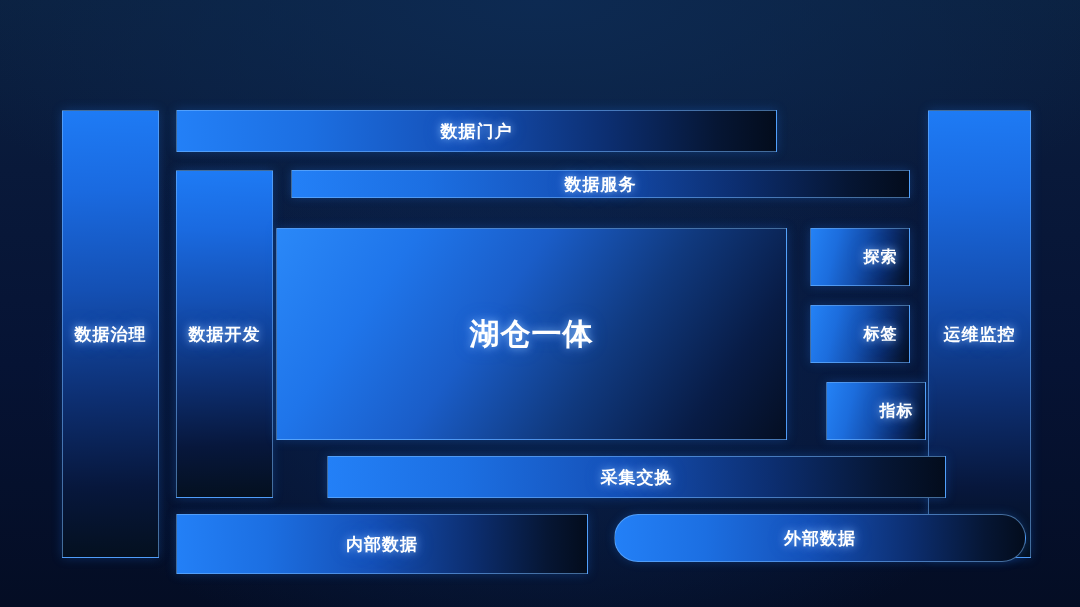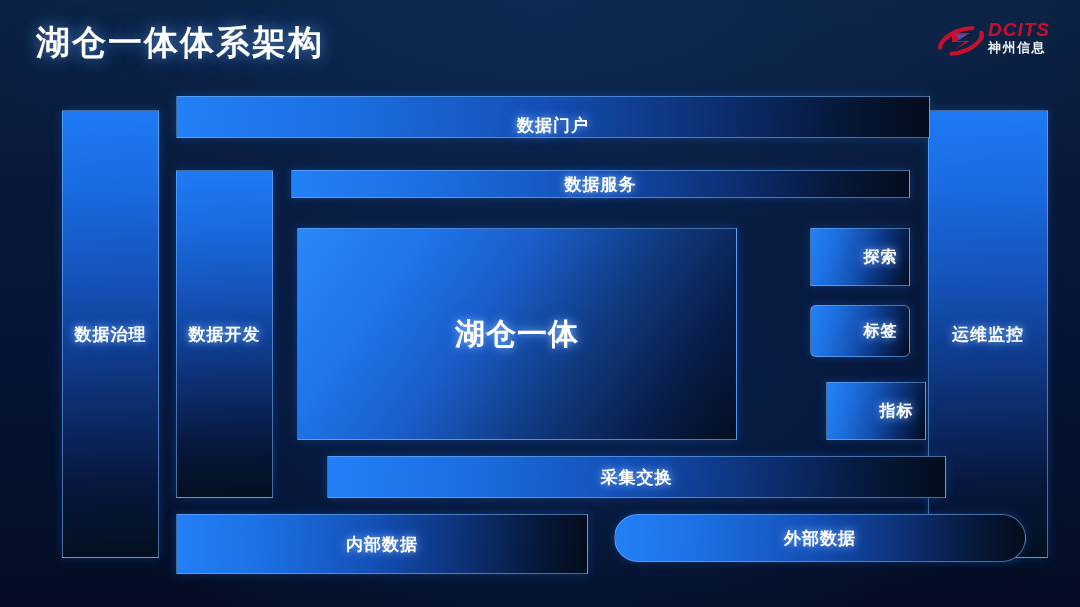--- a/index.html
+++ b/index.html
@@ -111,68 +111,49 @@
   .col-label   { font-size: 17px; }
   .bar-label   { font-size: 17px; }
   .core-label  { font-size: 30px; letter-spacing: 3px; }
   .chip-label  { font-size: 16px; }
 </style>
 </head>
 <body>
 
 <div id="slide">
 
-  <div id="header">
-    <div id="page-title">湖仓一体体系架构</div>
-
-    <div id="logo">
-      <div id="logo-mark">
-        <svg viewBox="0 0 50 38" width="50" height="38" aria-hidden="true">
-          <g transform="rotate(-22 25 19)">
-            <ellipse cx="25" cy="19" rx="22" ry="10.5" fill="none" stroke="#c8102e" stroke-width="4.2" stroke-dasharray="40 14 40 14" stroke-linecap="round"></ellipse>
-          </g>
-          <path d="M16 11 L34 11 L21 19 L34 19 L17 29 L29 20 L16 20 Z" fill="#c8102e"></path>
-          <path d="M20 12.5 L31 12.5 L23.5 17.5 Z" fill="#1a6ae0" opacity="0.85"></path>
-        </svg>
-      </div>
-      <div id="logo-text">
-        <div id="logo-wordmark">DCITS</div>
-        <div id="logo-sub">神州信息</div>
-      </div>
-    </div>
-  </div>
 
   <div class="box grad-v" style="left:62px; top:110px; width:97px; height:448px;">
     <span class="label col-label">数据治理</span>
   </div>
 
-  <div class="box grad-v" style="left:928px; top:110px; width:120px; height:448px;align-items:center;">
+  <div class="box grad-v" style="left:928px; top:110px; width:103px; height:448px;align-items:center;">
     <span class="label col-label">运维监控</span>
   </div>
 
-  <div class="box grad-h" style="left:176px; top:96px; width:754px; height:42px;align-items:flex-end;">
+  <div class="box grad-h" style="left:176px; top:110px; width:601px; height:42px;">
     <span class="label bar-label">数据门户</span>
   </div>
 
   <div class="box grad-v" style="left:176px; top:170px; width:97px; height:328px;justify-content:center;">
     <span class="label col-label">数据开发</span>
   </div>
 
   <div class="box grad-h" style="left:291px; top:170px; width:619px; height:28px;">
     <span class="label bar-label">数据服务</span>
   </div>
 
-  <div class="box grad-d" style="left:297px; top:228px; width:440px; height:212px;">
+  <div class="box grad-d" style="left:276px; top:228px; width:511px; height:212px;">
     <span class="label core-label">湖仓一体</span>
   </div>
 
   <div class="box grad-s" style="left:810px; top:228px; width:100px; height:58px;">
     <span class="label chip-label">探索</span>
   </div>
-  <div class="box grad-s" style="left:810px; top:305px; width:100px; height:52px;border-radius:6px;">
+  <div class="box grad-s" style="left:810px; top:305px; width:100px; height:58px;">
     <span class="label chip-label">标签</span>
   </div>
   <div class="box grad-s" style="left:810px; top:382px; width:100px; height:58px;margin-left:16px;">
     <span class="label chip-label">指标</span>
   </div>
 
   <div class="box grad-h" style="left:291px; top:456px; width:619px; height:42px;margin-left:36px;">
     <span class="label bar-label">采集交换</span>
   </div>
 

